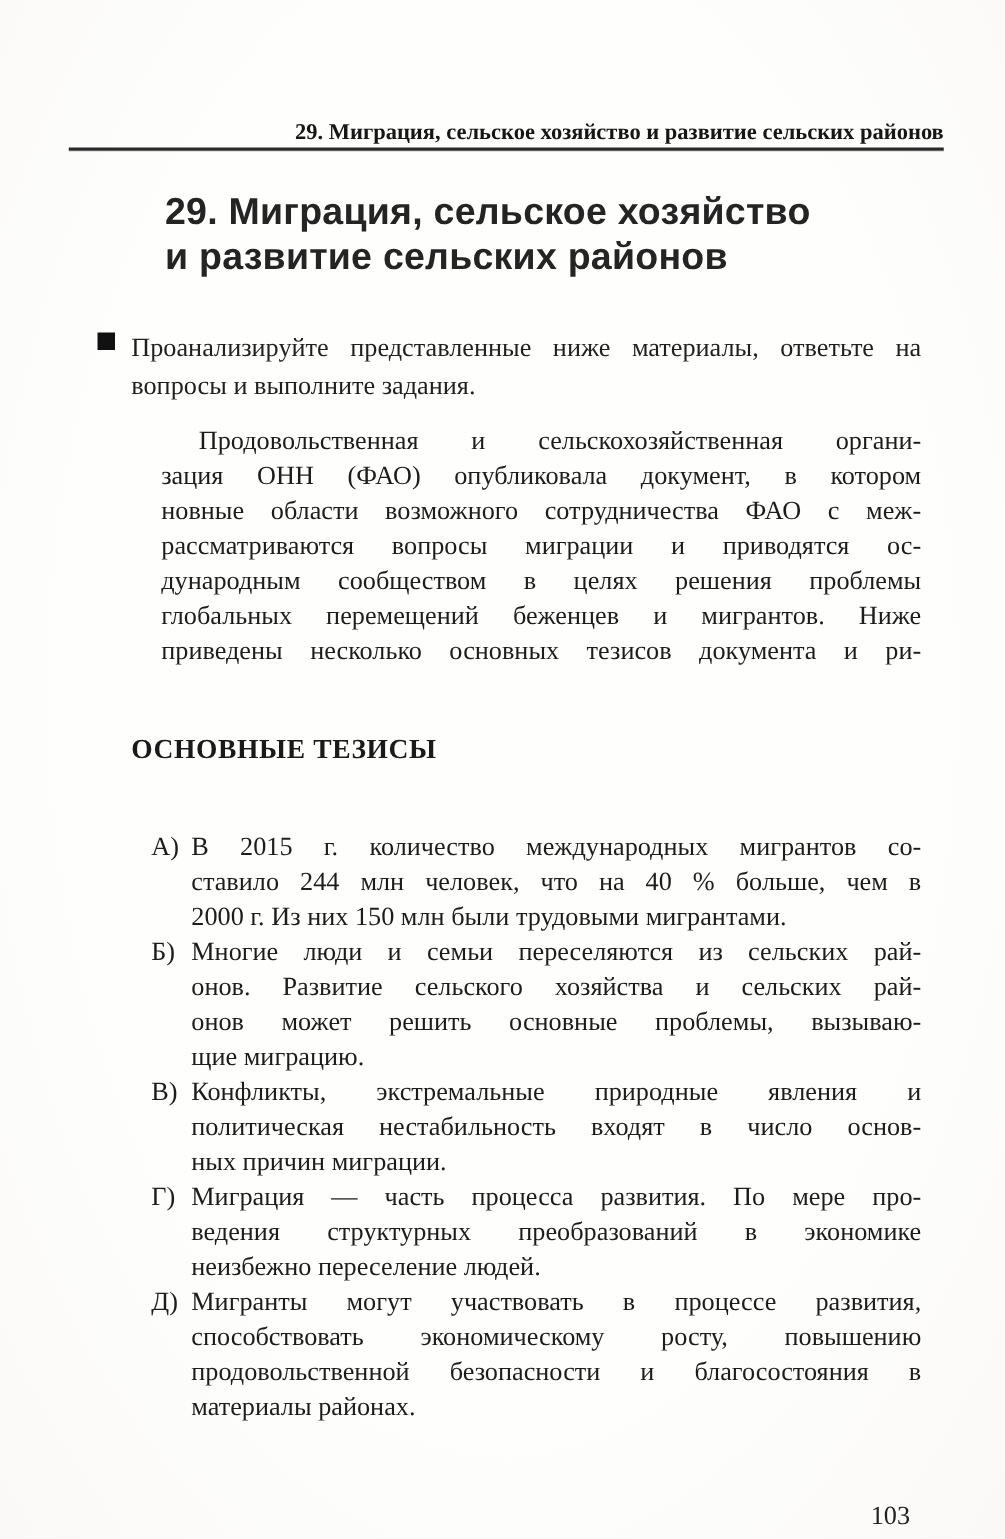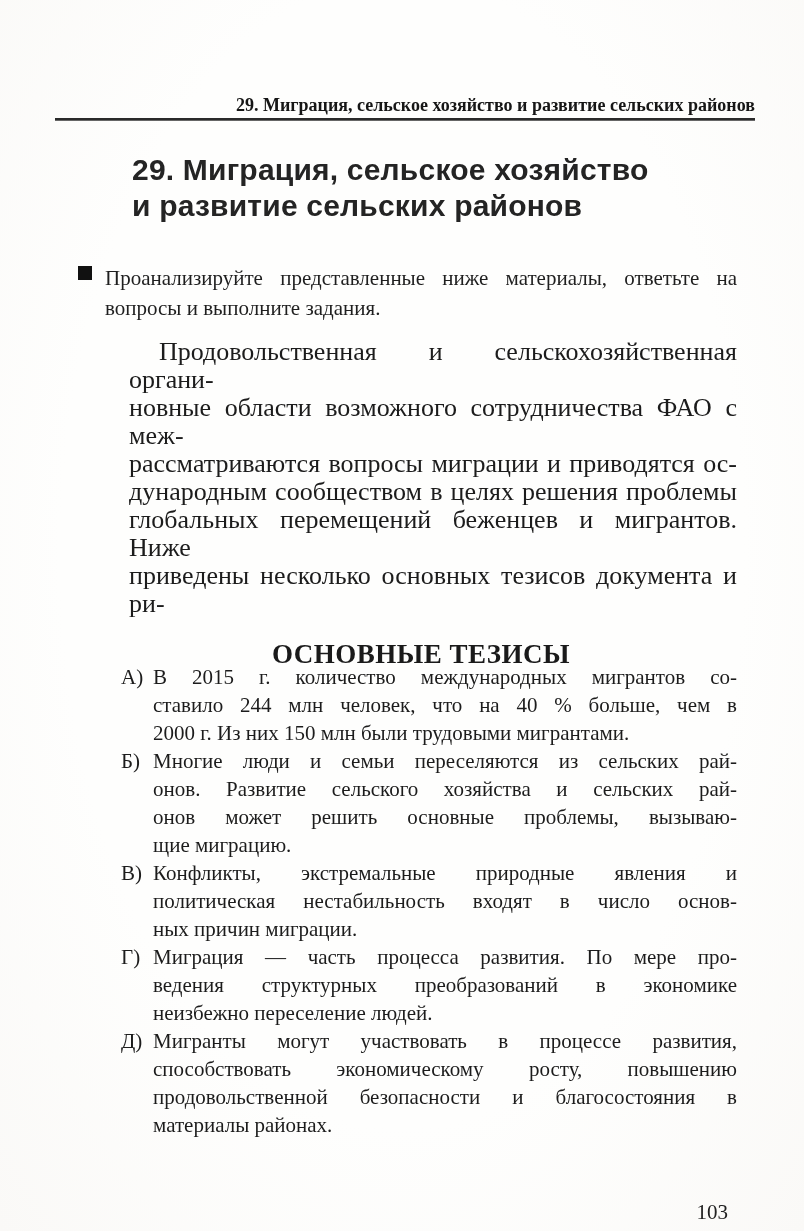--- a/index.html
+++ b/index.html
@@ -80,35 +80,34 @@
   .line.j {
     text-align: justify;
     text-align-last: justify;
   }
 
   .intro {
     position: absolute;
     top: 338px;
     left: 129px;
     right: 67px;
-    font-size: 26px;
+    font-size: 21px;
     line-height: 28px;
     color: #1c1c1c;
   }
   .intro .line.indent { text-indent: 30px; }
 
   .section-heading {
     position: absolute;
-    top: 639px;
+    top: 586px;
     left: 105px;
     right: 67px;
-    text-align: center;
     font-family: "Liberation Serif", serif;
     font-weight: bold;
-    font-size: 27px;
+    font-size: 22px;
     letter-spacing: 0.5px;
     color: #1a1a1a;
   }
 
   .theses {
     position: absolute;
     top: 663px;
     left: 121px;
     right: 67px;
     font-size: 21px;
@@ -153,20 +152,21 @@
   <div class="task">
     <span class="bullet"></span>
     <div class="task-text">
       <span class="line j">Проанализируйте представленные ниже материалы, ответьте на</span>
       <span class="line">вопросы и выполните задания.</span>
     </div>
   </div>
 
   <div class="intro">
     <span class="line j indent">Продовольственная и сельскохозяйственная органи-</span>
+    <span class="line j">зация ОНН (ФАО) опубликовала документ, в котором</span>
     <span class="line j">новные области возможного сотрудничества ФАО с меж-</span>
     <span class="line j">рассматриваются вопросы миграции и приводятся ос-</span>
     <span class="line j">дународным сообществом в целях решения проблемы</span>
     <span class="line j">глобальных перемещений беженцев и мигрантов. Ниже</span>
     <span class="line j">приведены несколько основных тезисов документа и ри-</span>
   </div>
 
   <div class="section-heading">ОСНОВНЫЕ ТЕЗИСЫ</div>
 
   <div class="theses">

